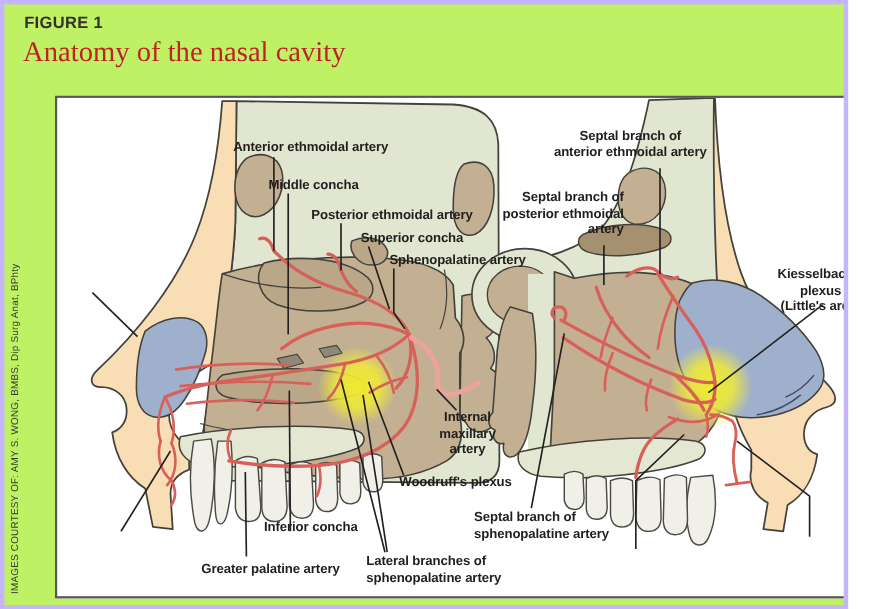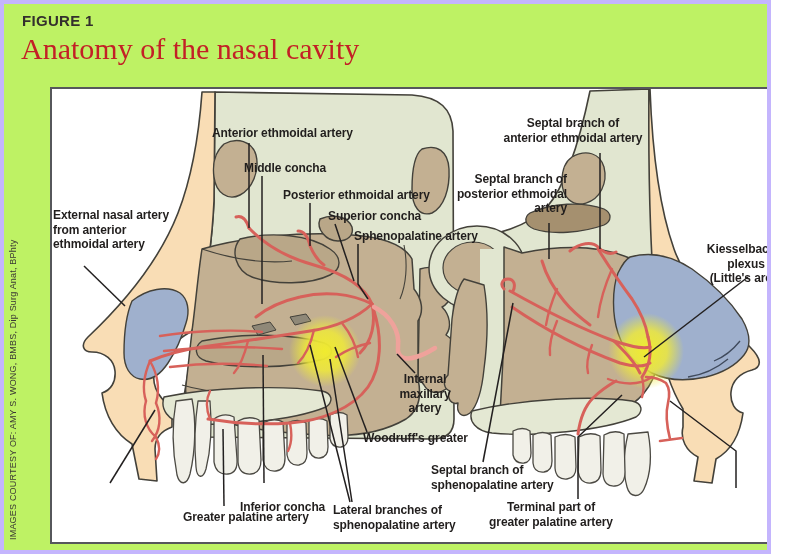--- a/index.html
+++ b/index.html
@@ -1,21 +1,21 @@
 <!DOCTYPE html>
 <html><head>
 <meta charset="utf-8">
 <style>
   html,body{margin:0;padding:0;background:#fff;}
   #page{position:relative;width:771px;height:554px;box-sizing:border-box;
         border:4px solid #c4b5fd;background:#bef264;overflow:hidden;
         font-family:"Liberation Sans",sans-serif;}
   #figure-label{position:absolute;left:18px;top:8px;font-size:15px;font-weight:bold;
         letter-spacing:.3px;color:#34302d;}
-  #page-title{position:absolute;left:17px;top:28px;font-size:30px;
+  #page-title{position:absolute;left:17px;top:28px;font-size:26px;
         font-family:"Liberation Serif",serif;color:#c32026;}
   #credit{position:absolute;left:4px;top:536px;width:470px;
         transform:rotate(-90deg);transform-origin:0 0;
         font-size:9px;color:#3a3734;letter-spacing:.2px;}
   #figure-box{position:absolute;left:30px;top:83px;width:757px;height:453px;
         box-sizing:content-box;border:2px solid #56575b;background:#fff;margin-left:16px;}
   #art{position:absolute;left:0;top:0;width:757px;height:453px;}
   .lbl{position:absolute;font-weight:600;font-size:12px;line-height:1.22;
         color:#211e1d;letter-spacing:-.1px;white-space:pre-line;}
   .lbl.c{transform:translateX(-50%);text-align:center;}
@@ -151,37 +151,32 @@
         <path d="M526,410 L526,348 L570,306"></path>
         <path d="M684,399 L684,362 L618,312"></path>
       </g>
     </svg>
 
     <div class="lbl" style="left:160px;top:37px">Anterior ethmoidal artery</div>
     <div class="lbl" style="left:192px;top:72px">Middle concha</div>
     <div class="lbl" style="left:231px;top:99px">Posterior ethmoidal artery</div>
     <div class="lbl" style="left:276px;top:120px">Superior concha</div>
     <div class="lbl" style="left:302px;top:140px">Sphenopalatine artery</div>
-    <div class="lbl" style="left:1px;top:119px">External nasal artery
-from anterior
-ethmoidal artery</div>
     <div class="lbl" style="left:131px;top:421px">Greater palatine artery</div>
-    <div class="lbl" style="left:188px;top:411px">Inferior concha</div>
+    <div class="lbl" style="left:188px;top:383px">Inferior concha</div>
     <div class="lbl" style="left:281px;top:414px">Lateral branches of
 sphenopalatine artery</div>
     <div class="lbl c" style="left:373px;top:283px">Internal
 maxillary
 artery</div>
-    <div class="lbl" style="left:311px;top:342px">Woodruff's greater</div>
+    <div class="lbl" style="left:311px;top:342px">Woodruff's plexus</div>
 
     <div class="lbl c" style="left:521px;top:27px">Septal branch of
 anterior ethmoidal artery</div>
     <div class="lbl r" style="left:375px;top:83px;width:140px">Septal branch of
 posterior ethmoidal
 artery</div>
     <div class="lbl c" style="left:694px;top:153px">Kiesselbach's plexus
 (Little's area)</div>
     <div class="lbl" style="left:379px;top:374px">Septal branch of
 sphenopalatine artery</div>
-    <div class="lbl c" style="left:499px;top:411px">Terminal part of
-greater palatine artery</div>
   </div>
 </div>
 
 </body></html>

